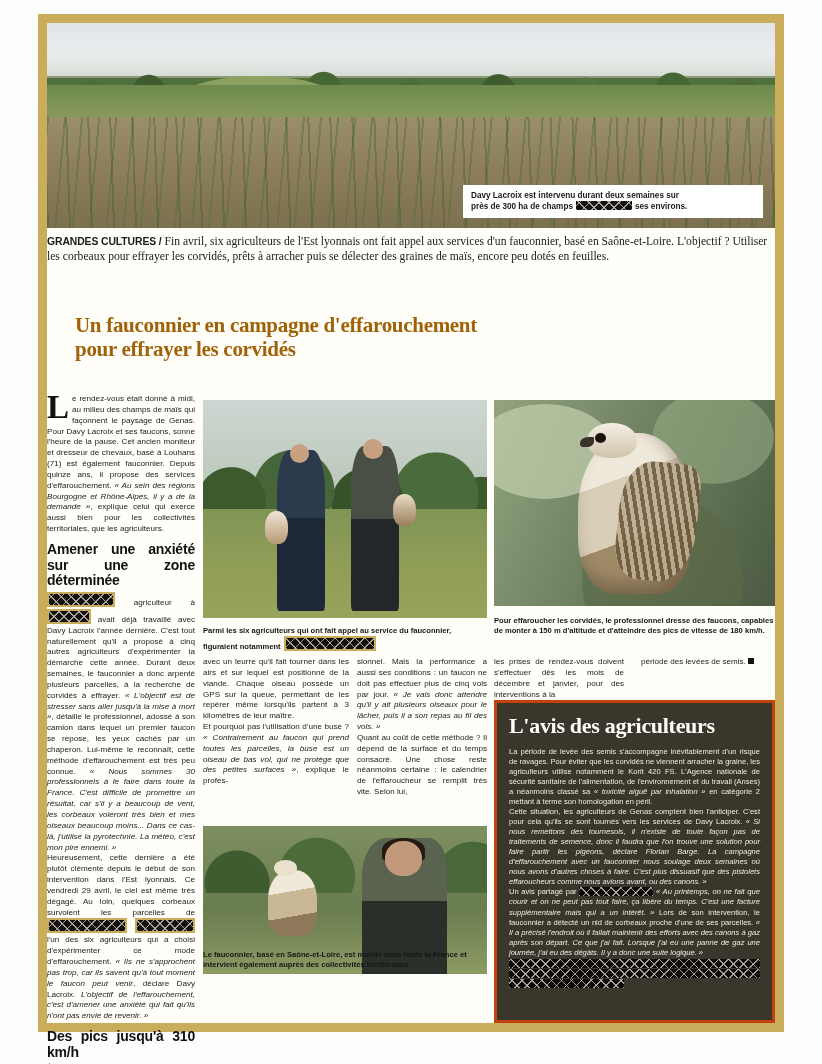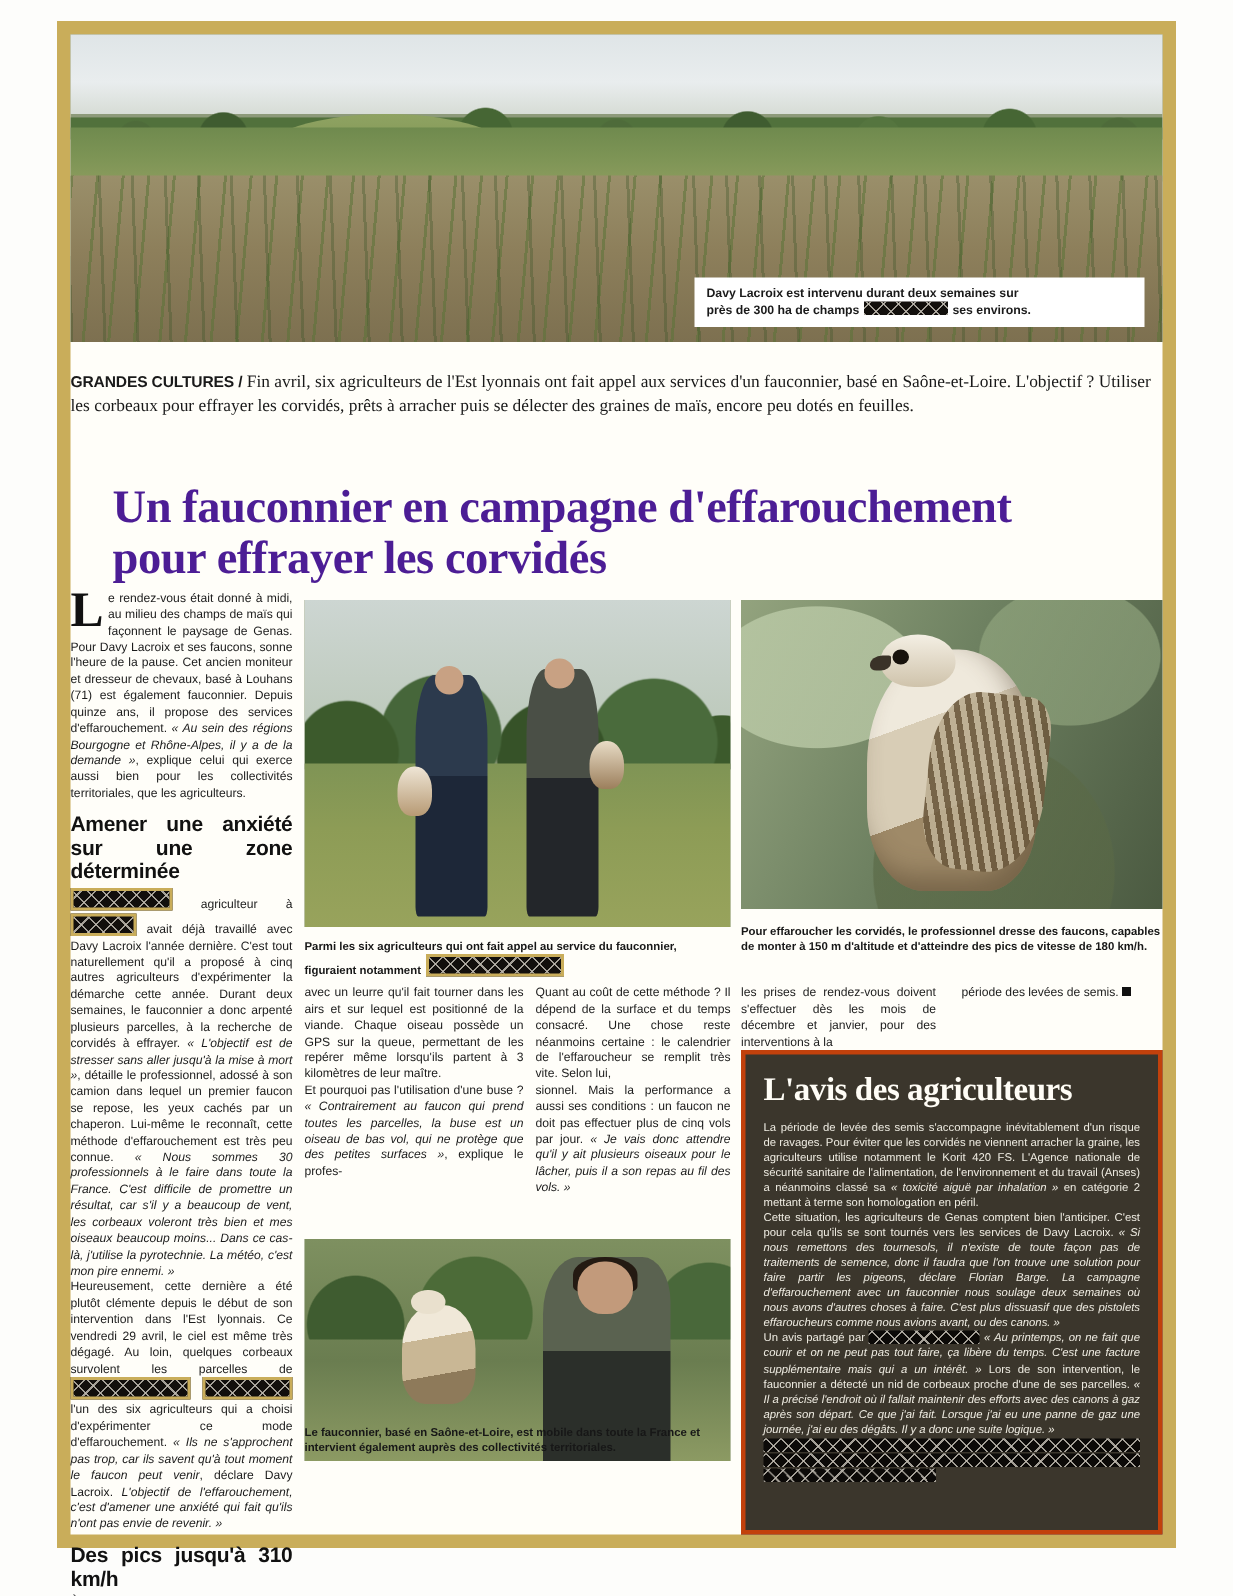--- a/index.html
+++ b/index.html
@@ -71,35 +71,35 @@
   .hero-caption{
     position:absolute;right:12px;bottom:10px;
     background:#ffffff;padding:5px 8px 6px 8px;
     width:300px;box-sizing:border-box;
     font-size:8.2px;line-height:1.35;color:#1a1a1a;font-weight:bold;
   }
   .hero-caption .c-line{display:block;white-space:nowrap;}
 
   
   .chapeau{
-    position:absolute;left:47px;top:247px;width:728px;
+    position:absolute;left:47px;top:234px;width:728px;
     font-family:"Liberation Serif", serif;
     font-size:11.6px;line-height:1.33;color:#191919;
   }
   .chapeau .rubrique{
     font-family:"Liberation Sans", sans-serif;
     font-weight:bold;font-size:10.4px;letter-spacing:-.1px;color:#1a1a1a;
   }
 
   
   .headline{
     position:absolute;left:75px;top:300px;width:700px;
     font-family:"Liberation Serif", serif;
-    font-weight:bold;font-size:31px;line-height:1.12;
-    color:#4c1d95;letter-spacing:-.3px;
+    font-weight:bold;font-size:21px;line-height:1.12;
+    color:#a16207;letter-spacing:-.3px;
   }
 
   
   .col{position:absolute;font-family:"Liberation Sans", sans-serif;
        font-size:8.1px;line-height:1.34;color:#1b1b1b;text-align:justify;}
   .col p{margin:0;}
   .col .ital{font-style:italic;}
   .subhead{
     font-weight:bold;font-size:14px;line-height:1.12;color:#111;
     margin:7px 0 3px 0;letter-spacing:-.2px;
@@ -323,24 +323,24 @@
   </div>
 
   <div class="col" id="col2">
     <p>avec un leurre qu'il fait tourner dans les airs et sur lequel est positionné de la viande. Chaque oiseau possède un GPS sur la queue, permettant de les repérer même lorsqu'ils partent à 3 kilomètres de leur maître.</p>
     <p>
       <span>Et pourquoi pas l'utilisation d'une buse ? </span><span class="ital">« Contrairement au faucon qui prend toutes les parcelles, la buse est un oiseau de bas vol, qui ne protège que des petites surfaces »</span><span>, explique le profes-</span>
     </p>
   </div>
 
   <div class="col" id="col3">
+    <p>
+      <span>sionnel. Mais la performance a aussi ses conditions : un faucon ne doit pas effectuer plus de cinq vols par jour. </span><span class="ital">« Je vais donc attendre qu'il y ait plusieurs oiseaux pour le lâcher, puis il a son repas au fil des vols. »</span>
+    </p>
     <p>Quant au coût de cette méthode ? Il dépend de la surface et du temps consacré. Une chose reste néanmoins certaine : le calendrier de l'effaroucheur se remplit très vite. Selon lui,</p>
-    <p>
-      <span>sionnel. Mais la performance a aussi ses conditions : un faucon ne doit pas effectuer plus de cinq vols par jour. </span><span class="ital">« Je vais donc attendre qu'il y ait plusieurs oiseaux pour le lâcher, puis il a son repas au fil des vols. »</span>
-    </p>
   </div>
 
   <div class="col" id="col4">
     <p>les prises de rendez-vous doivent s'effectuer dès les mois de décembre et janvier, pour des interventions à la</p>
   </div>
 
   <div class="col" id="col5">
     <p><span>période des levées de semis.</span> <span class="endmark"></span></p>
   </div>
   <div class="byline" style="top:722px;">

